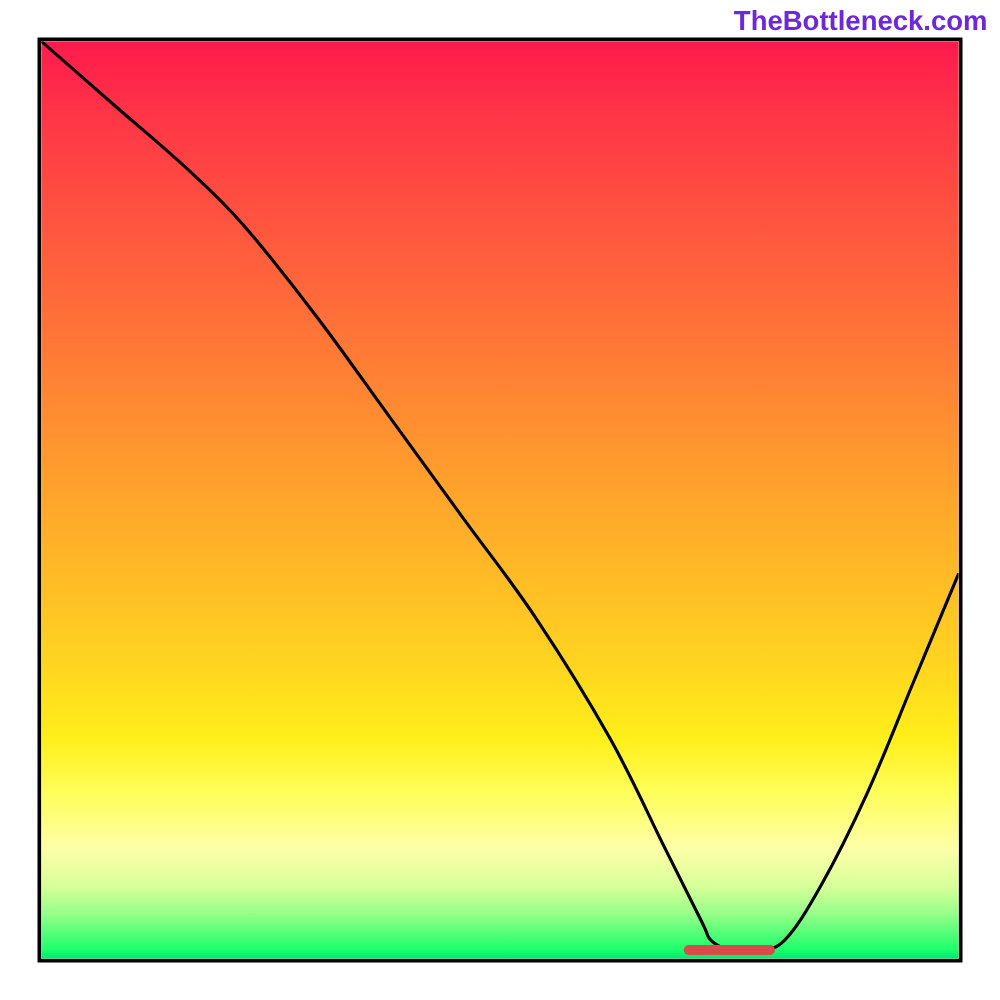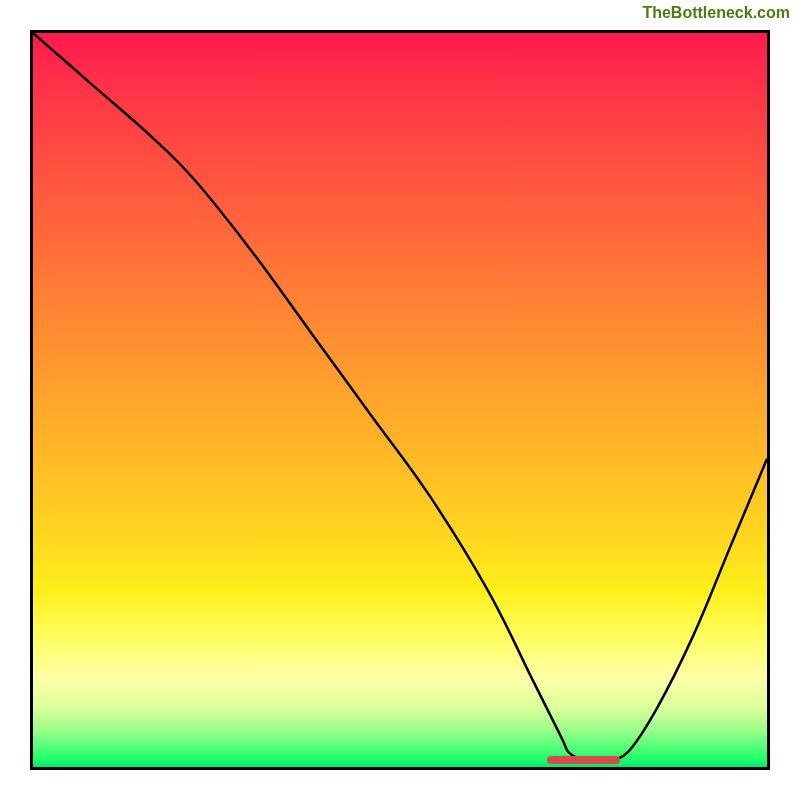--- a/index.html
+++ b/index.html
@@ -8,23 +8,23 @@
     width: 800px;
     height: 800px;
     background: #ffffff;
     font-family: Arial, sans-serif;
     position: relative;
   }
   .watermark {
     position: absolute;
     top: 4px;
     right: 10px;
-    font-size: 16px;
+    font-size: 22px;
     font-weight: bold;
-    color: #4d7c0f;
+    color: #6d28d9;
     z-index: 10;
   }
   .plot-area {
     position: absolute;
     left: 30px;
     top: 30px;
     width: 740px;
     height: 740px;
     border: 3px solid #000;
     box-sizing: border-box;

